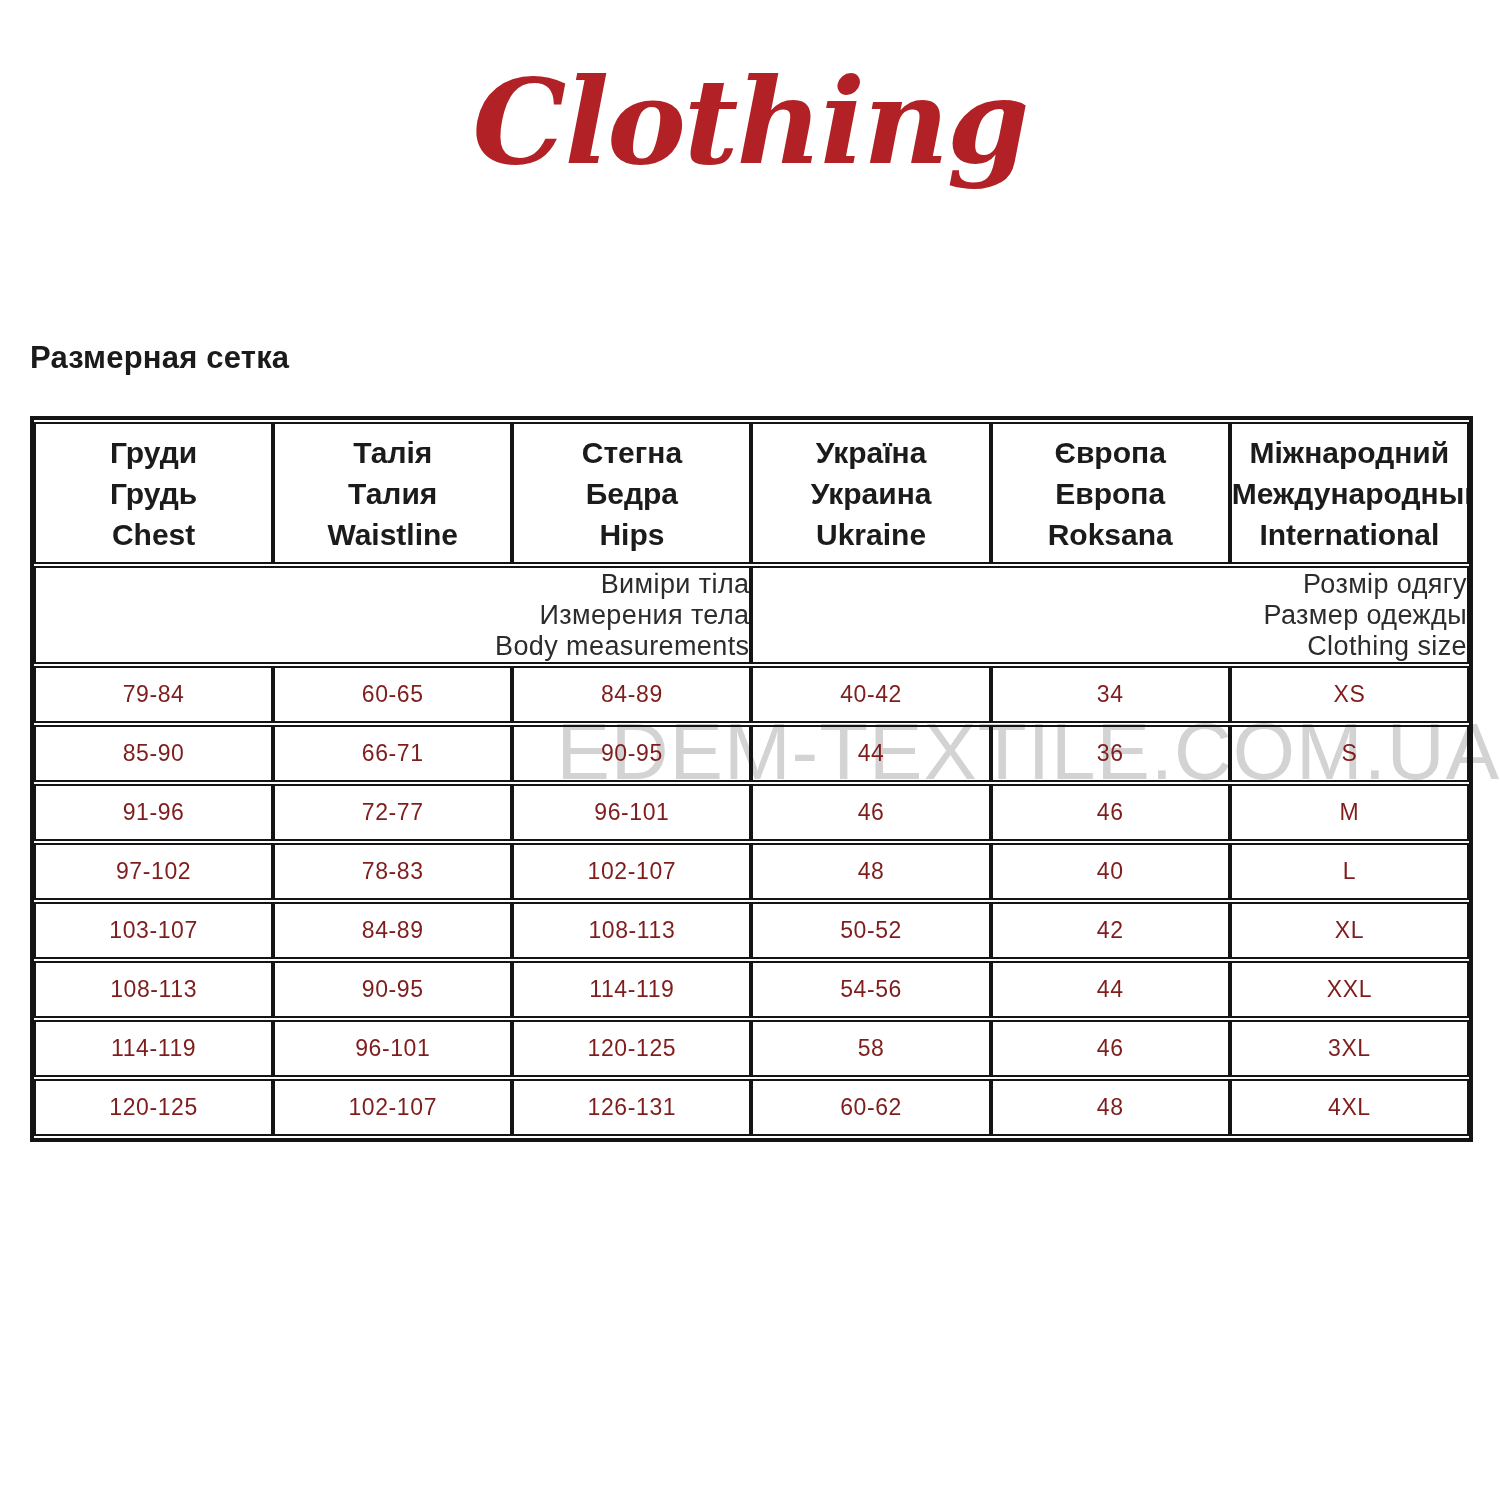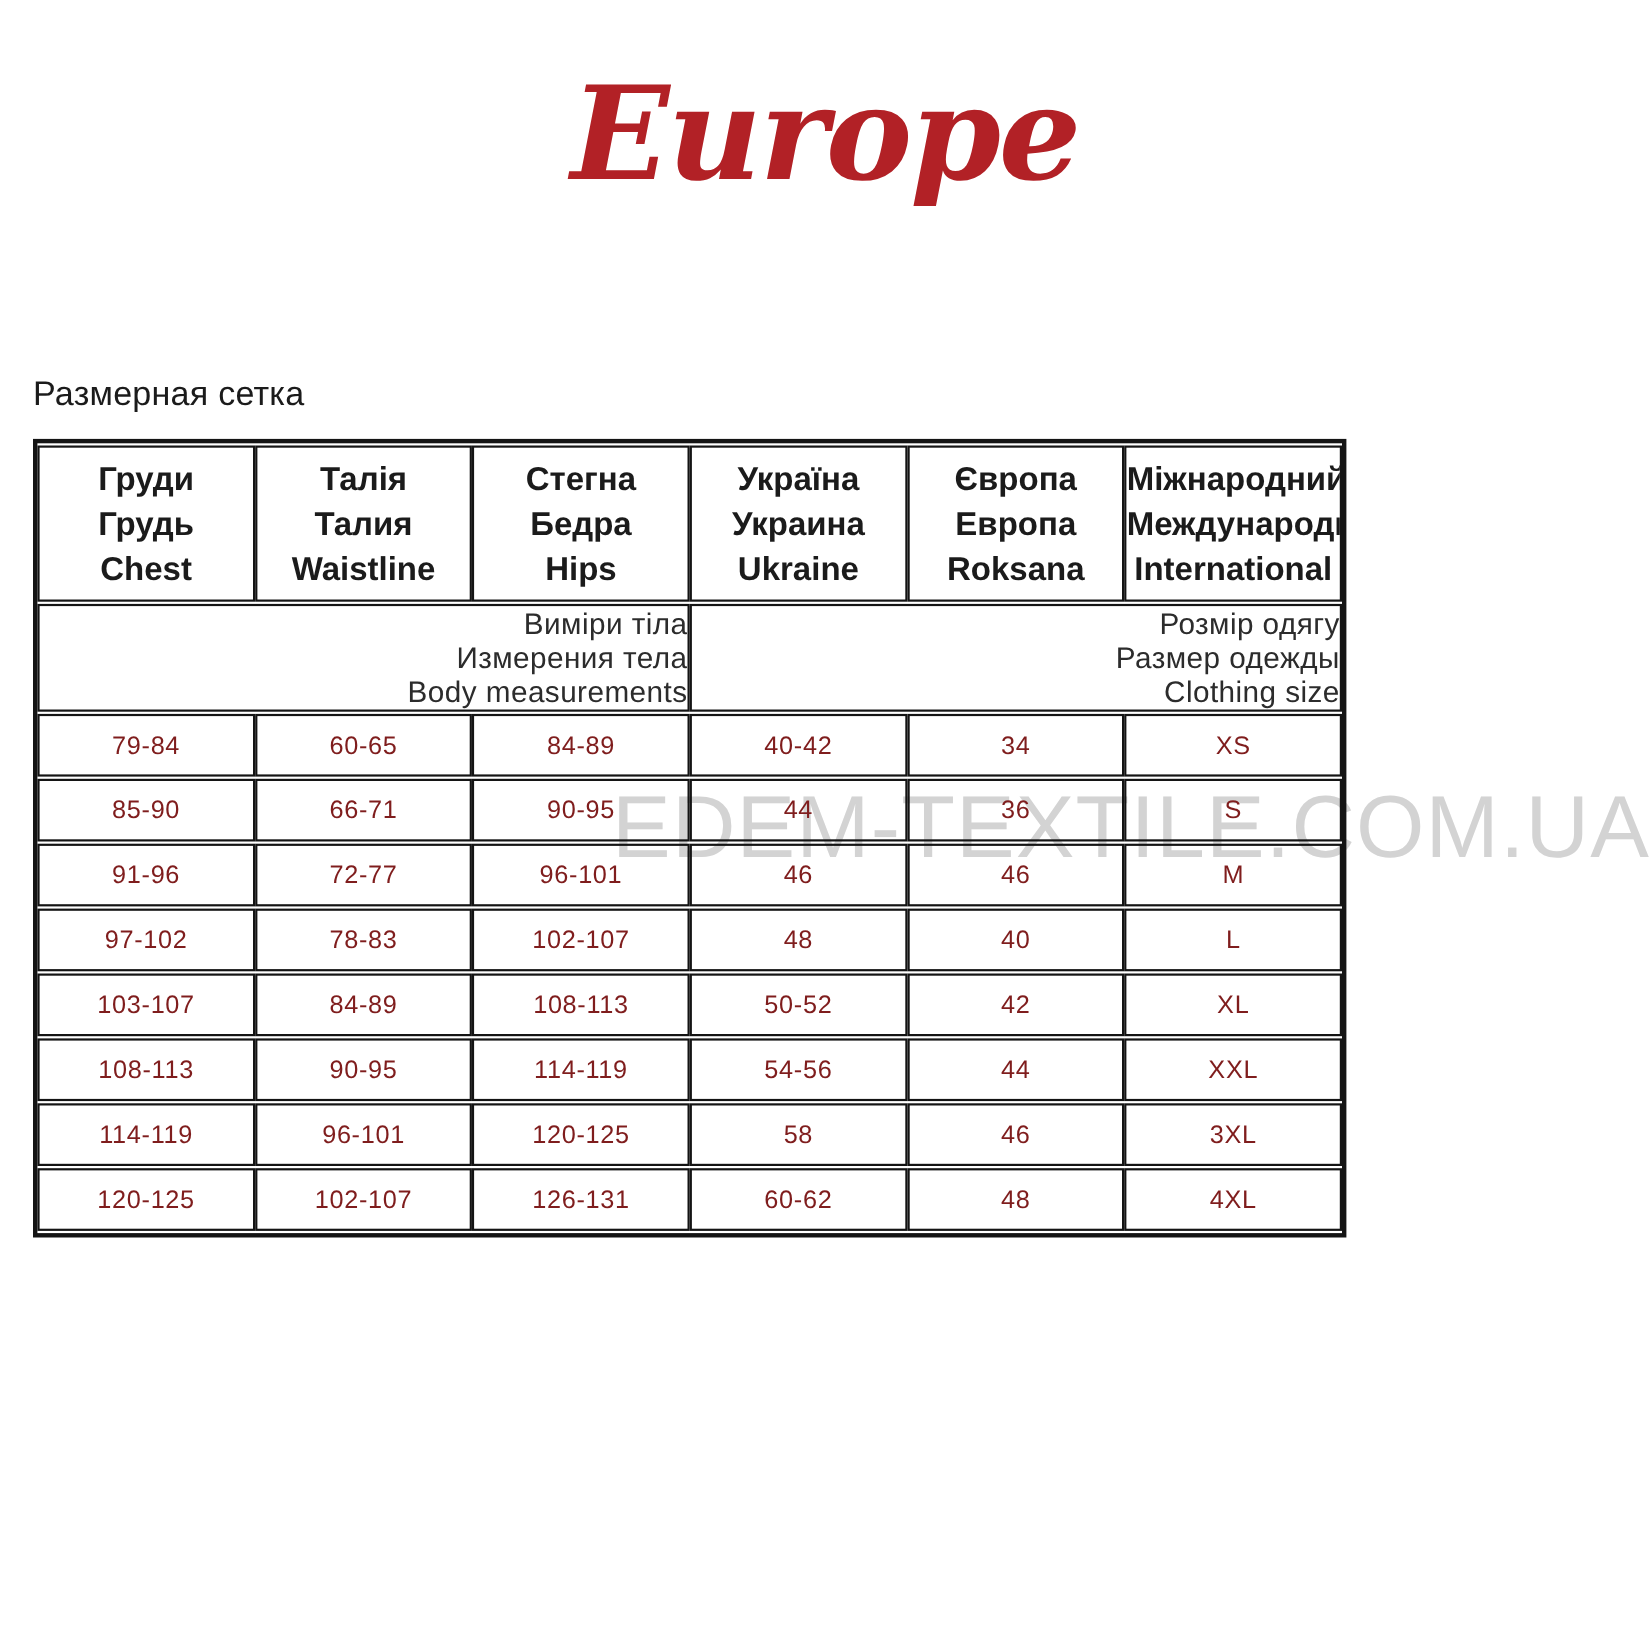--- a/index.html
+++ b/index.html
@@ -27,42 +27,42 @@
     font-size: 118px;
     line-height: 160px;
     color: #b22126;
     letter-spacing: -2px;
   }
   .heading {
     position: absolute;
     top: 340px;
     left: 30px;
     font-size: 31px;
-    font-weight: normal;
+    font-weight: bold;
     color: #1b1b1b;
     letter-spacing: 0.2px;
   }
   .watermark {
     position: absolute;
     top: 706px;
     left: 0;
     width: 100%;
     text-align: right;
     font-size: 80px;
     letter-spacing: 1px;
     color: #d3d3d3;
     z-index: 0;
     white-space: nowrap;
     pointer-events: none;
   }
   .table-wrap {
     position: absolute;
-    top: 399px;
+    top: 416px;
     left: 30px;
-    width: 1194px;
+    width: 1443px;
     z-index: 1;
   }
   table.size-chart {
     width: 100%;
     table-layout: fixed;
     border-collapse: separate;
     border-spacing: 0 2px;
     border: 4px solid #141414;
     background: transparent;
   }
@@ -98,21 +98,21 @@
     font-size: 23px;
     color: #7f1d1d;
     letter-spacing: 0.6px;
   }
 </style>
 </head>
 <body>
 
 <div class="page">
 
-  <div class="logo">Europe</div>
+  <div class="logo">Clothing</div>
 
   <div class="heading">Размерная сетка</div>
 
   <div class="watermark">EDEM-TEXTILE.COM.UA</div>
 
   <div class="table-wrap">
     <table class="size-chart">
       <tbody id="size-table-body">
           <tr class="header-row">
             <td>

